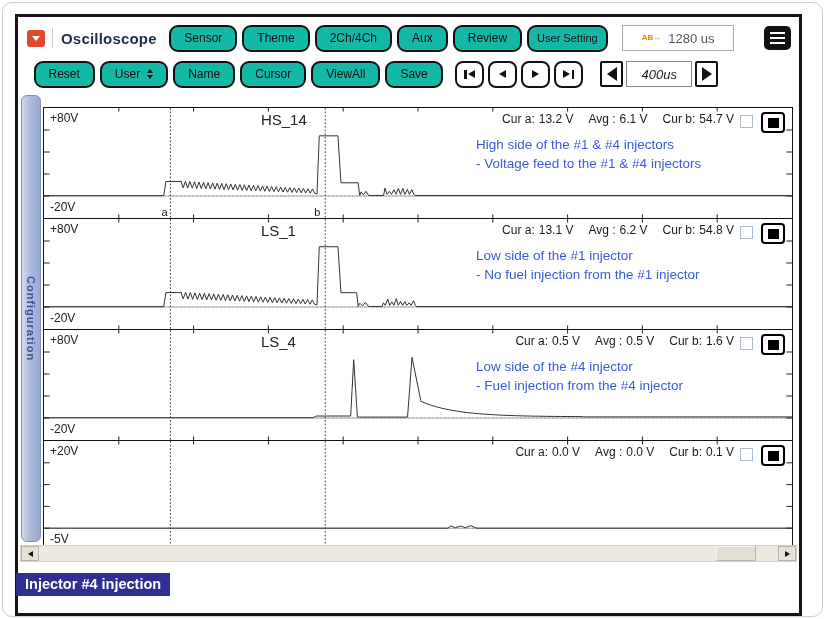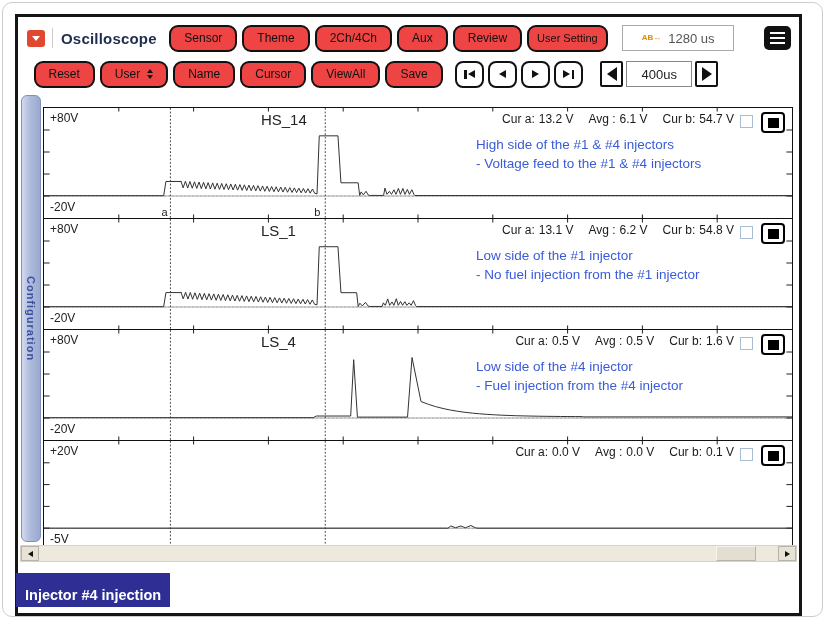--- a/index.html
+++ b/index.html
@@ -9,41 +9,41 @@
 
   .window { position:absolute; left:15px; top:14px; width:787px; height:602px; border:3px solid #151515; background:#fff; }
 
   
   .tb1 { position:absolute; left:9px; top:6px; right:8px; height:30px; display:flex; align-items:center; }
   .tb2 { position:absolute; left:13px; top:42px; right:8px; height:30px; display:flex; align-items:center; }
   .app-icon { width:18px; height:17px; background:#e2482f; border-radius:3px; display:flex; align-items:center; justify-content:center; cursor:pointer; }
   .tri-down-w { width:0; height:0; border-left:4px solid transparent; border-right:4px solid transparent; border-top:5px solid #fff; }
   .vdiv { width:1px; height:20px; background:#ccc; margin:0 8px 0 7px; }
   .title { font-size:15px; font-weight:bold; color:#1f2d4e; margin-right:10px; letter-spacing:.2px; }
-  .tbtn { height:27px; padding:0 13px; border:2px solid #111; border-radius:9px; background:#ef4444; font-family:inherit; font-size:12px; color:#111; margin:0 2.5px; cursor:pointer; white-space:nowrap; }
+  .tbtn { height:27px; padding:0 13px; border:2px solid #111; border-radius:9px; background:#14b8a6; font-family:inherit; font-size:12px; color:#111; margin:0 2.5px; cursor:pointer; white-space:nowrap; }
   .tbtn.narrow { padding:0 8px; font-size:11px; }
   .time-display { margin-left:12px; width:112px; height:26px; border:1px solid #aaa; display:flex; align-items:center; justify-content:center; gap:7px; background:#fff; }
   .ab-icon { display:flex; flex-direction:row; align-items:center; color:#d98f00; font-weight:bold; line-height:1; }
   .ab-icon .t { font-size:8px; }
   .ab-icon .b { font-size:8px; margin-top:-1px; }
   .time-display .val { font-size:13px; color:#555; }
   .menu-btn { margin-left:auto; width:27px; height:24px; background:#111; border-radius:5px; display:flex; flex-direction:column; align-items:center; justify-content:center; gap:2.5px; cursor:pointer; }
   .menu-btn i { display:block; width:15px; height:2.5px; background:#fff; }
 
   .start-btn { display:inline-flex; align-items:center; gap:7px; }
   .spinner { display:inline-flex; flex-direction:column; gap:2px; }
   .tri-up-s { width:0; height:0; border-left:3.5px solid transparent; border-right:3.5px solid transparent; border-bottom:4px solid #111; }
   .tri-dn-s { width:0; height:0; border-left:3.5px solid transparent; border-right:3.5px solid transparent; border-top:4px solid #111; }
 
   .pb-group { display:flex; gap:4px; margin-left:10px; }
   .pbtn { width:29px; height:27px; border:2.5px solid #111; border-radius:8px; background:#fff; display:flex; align-items:center; justify-content:center; gap:1.5px; cursor:pointer; }
   .bar { width:2.5px; height:9px; background:#111; }
   .tri-l { width:0; height:0; border-top:4.5px solid transparent; border-bottom:4.5px solid transparent; border-right:7px solid #111; }
   .tri-r { width:0; height:0; border-top:4.5px solid transparent; border-bottom:4.5px solid transparent; border-left:7px solid #111; }
-  .timebase { display:flex; align-items:center; gap:3px; margin-left:17px; }
+  .timebase { display:flex; align-items:center; gap:3px; margin-left:17px;font-style:italic; }
   .tb-arrow { width:23px; height:26px; border:2px solid #111; border-radius:2px; background:#fff; display:flex; align-items:center; justify-content:center; cursor:pointer; }
   .tri-l.big { border-top-width:7px; border-bottom-width:7px; border-right-width:10px; }
   .tri-r.big { border-top-width:7px; border-bottom-width:7px; border-left-width:10px; }
   .tb-value { width:66px; height:26px; border:1.5px solid #888; background:#fff; display:flex; align-items:center; justify-content:center; font-size:13px; color:#222; }
 
   
   .config-tab { position:absolute; left:3px; top:78px; width:20px; height:447px; border:1px solid #8090b8; border-radius:6px; background:linear-gradient(90deg,#d3daee 0%,#aebbdc 45%,#9aa9cf 100%); display:flex; align-items:center; justify-content:center; writing-mode:vertical-rl; font-size:11px; font-weight:bold; color:#3a4f9e; letter-spacing:1px; cursor:pointer; }
 
   
   .plots { position:absolute; left:25px; top:78px; width:750px; height:447px; border:1.5px solid #111; background:#fff;margin-top:12px; }
@@ -69,21 +69,21 @@
   
   .hscroll { position:absolute; left:2px; right:2px; top:528px; height:17px; background:#edeadd; border:1px solid #d6d3c6; }
   .sb-btn { position:absolute; top:0; width:18px; height:15px; background:#e6e3d6; border:1px solid #b8b5a8; display:flex; align-items:center; justify-content:center; cursor:pointer; }
   .sb-btn.left { left:0; }
   .sb-btn.right { right:0; }
   .tri-l.sm { border-top-width:3.5px; border-bottom-width:3.5px; border-right-width:5px; }
   .tri-r.sm { border-top-width:3.5px; border-bottom-width:3.5px; border-left-width:5px; }
   .sb-thumb { position:absolute; right:40px; top:0; width:40px; height:15px; background:#e2dfd2; border:1px solid #b8b5a8; border-top-color:#f6f4ec; border-left-color:#f6f4ec; cursor:grab; }
 
   
-  .badge { position:absolute; left:16px; top:573px; background:#2e2e94; color:#fff; font-size:14.5px; font-weight:bold; padding:14px 9px 4px; white-space:nowrap; }
+  .badge { position:absolute; left:16px; top:573px; background:#2e2e94; color:#fff; font-size:14.5px; font-weight:bold; padding:3px 9px 4px; white-space:nowrap; }
 </style>
 </head>
 <body>
 
 <div class="stage">
   <div class="frame"></div>
 
   <div class="window">
 
     <div class="tb1">

